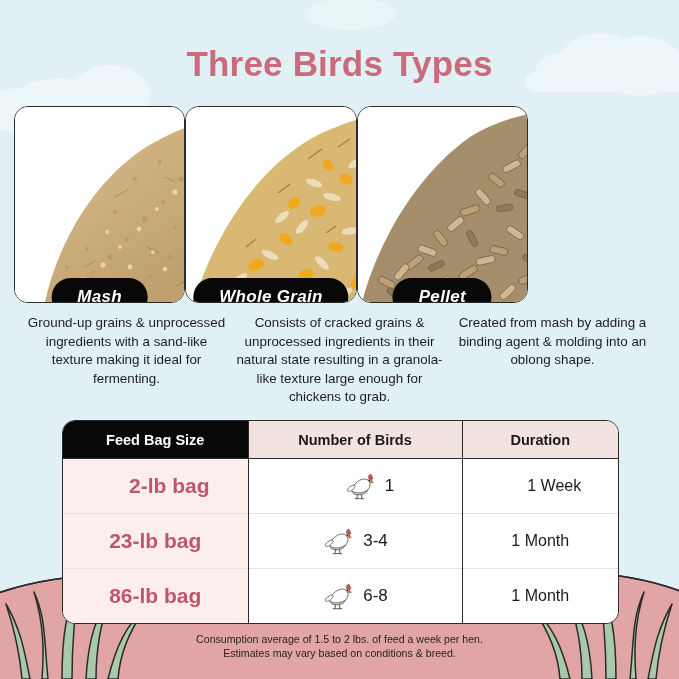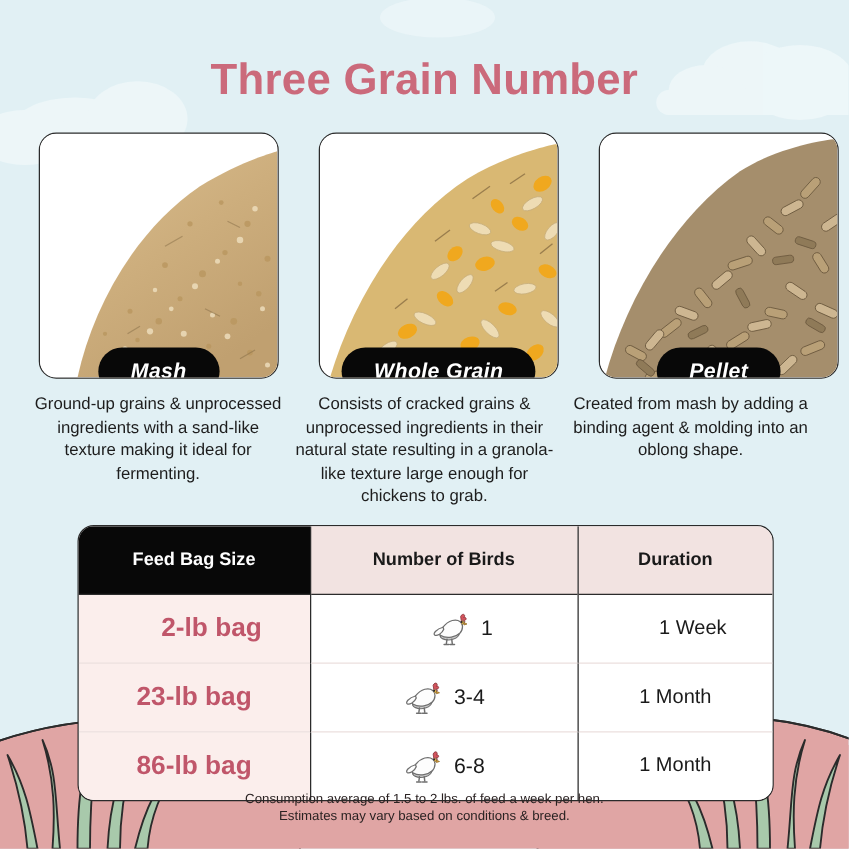--- a/index.html
+++ b/index.html
@@ -40,22 +40,22 @@
     font-weight: bold;
     color: #cb6a7b;
     letter-spacing: 0.2px;
     z-index: 5;
   }
 
   
   .cards {
     position: absolute;
     top: 106px;
-    left: 31px;
-    width: 640px;
+    left: 14px;
+    width: 514px;
     display: flex;
     justify-content: space-between;
     z-index: 5;
   }
   .card {
     position: relative;
     width: 190px;
     height: 195px;
     border: 1.6px solid #2b2b2b;
     border-radius: 14px;
@@ -114,21 +114,21 @@
     overflow: hidden;
     background: #ffffff;
     z-index: 6;
   }
   table {
     border-collapse: collapse;
     width: 100%;
     table-layout: fixed;
   }
   thead th {
-    height: 54px;
+    height: 37px;
     font-size: 14.5px;
     font-weight: bold;
     color: #1a1a1a;
     background: #f2e3e1;
     border-right: 1.4px solid #2b2b2b;
     padding: 0;
   }
   thead th:last-child { border-right: none; margin-top: 37px; }
   thead th.dark {
     background: #080808;
@@ -138,21 +138,21 @@
     height: 54px;
     border-right: 1.4px solid #2b2b2b;
     border-top: 1.2px solid #ece0de;
     font-size: 16px;
     color: #1a1a1a;
     text-align: center;
     padding: 0;
     background: #ffffff;
   }
   tbody tr:first-child td { border-top: 1.4px solid #2b2b2b; padding-left: 28px; }
-  tbody td:last-child { border-right: none; }
+  tbody td:last-child { border-right: none; border-radius: 11px; }
   td.bagcell {
     background: #fbeeec;
     color: #c0566a;
     font-size: 21px;
     font-weight: bold;
   }
   .birdcell-inner {
     display: flex;
     align-items: center;
     justify-content: center;
@@ -225,21 +225,21 @@
       <g fill="#a8c9ab" stroke="#2b2b2b" stroke-width="1.5" stroke-linejoin="round">
         <path d="M 648 679 C 654 648 658 628 672 604 C 662 634 658 656 656 679 Z"></path>
         <path d="M 630 679 C 634 640 632 618 644 592 C 634 624 634 652 636 679 Z"></path>
         <path d="M 616 679 C 616 636 612 610 598 580 C 604 616 606 648 606 679 Z"></path>
         <path d="M 592 679 C 590 640 582 616 566 592 C 578 622 582 650 582 679 Z"></path>
         <path d="M 570 679 C 562 646 552 626 532 606 C 550 634 558 654 560 679 Z"></path>
       </g>
     </g>
   </svg>
 
-  <div class="title">Three Grain Number</div>
+  <div class="title">Three Birds Types</div>
 
   <div class="cards">
 
     <div class="card">
       <div class="photo">
         <svg viewBox="0 0 190 195" width="190" height="195">
           <defs>
             <linearGradient id="mashg" x1="0" y1="0" x2="0.6" y2="1">
               <stop offset="0%" stop-color="#d9bd8e"></stop>
               <stop offset="50%" stop-color="#cdae7d"></stop>

